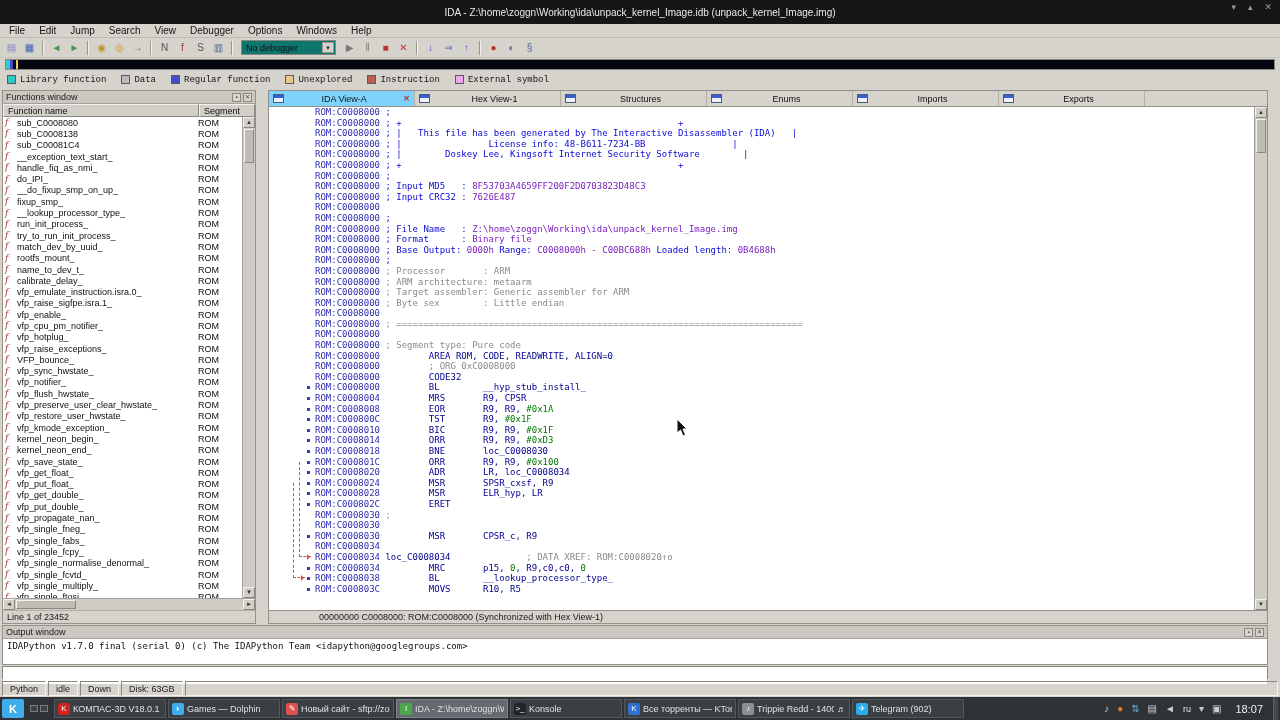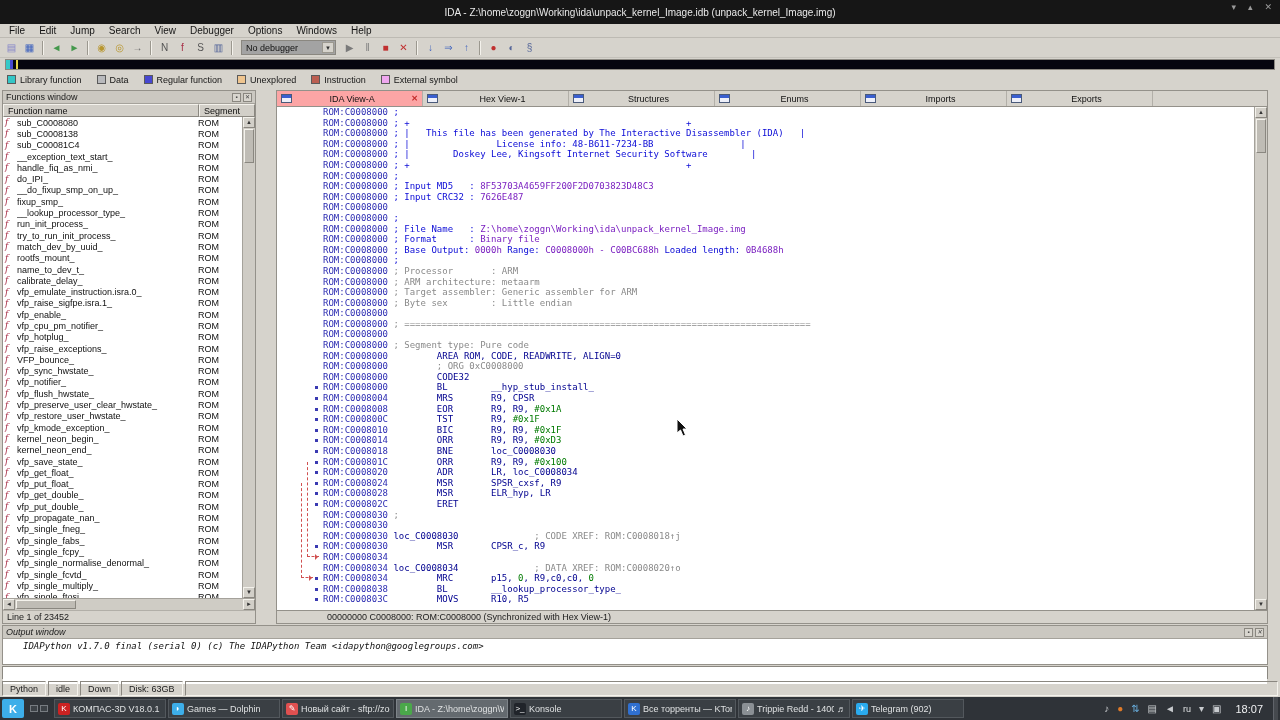--- a/index.html
+++ b/index.html
@@ -9,33 +9,33 @@
 .titlebar{height:24px;background:#161616;color:#e9e9e9;display:flex;align-items:center;justify-content:center;font-size:10px;position:relative;flex:none;}
 .winbtns{position:absolute;right:8px;top:2px;display:flex;gap:12px;color:#9a9a9a;font-size:9px;}
 .winbtns span{cursor:default;}
 
 .menubar{height:14px;background:#d6d3cc;border-bottom:1px solid #bdbab3;display:flex;align-items:center;font-size:10px;padding-left:2px;flex:none;}
 .mitem{padding:0 7px;color:#151515;}
 
 .toolbar{height:20px;display:flex;align-items:center;padding:1px 3px;gap:1px;border-bottom:1px solid #c4c1ba;flex:none;}
 .ticon{width:17px;height:16px;display:flex;align-items:center;justify-content:center;font-size:10px;border:1px solid transparent;}
 .tsep{width:2px;height:14px;border-left:1px solid #9b988f;border-right:1px solid #f4f2ec;margin:0 3px;}
-.tcombo{width:95px;height:15px;background:#a3a3a3;border:1px solid #8a8780;display:flex;align-items:center;font-size:9px;padding-left:4px;position:relative;margin:0 4px;color:#111;}
+.tcombo{width:95px;height:15px;background:#0f766e;border:1px solid #8a8780;display:flex;align-items:center;font-size:9px;padding-left:4px;position:relative;margin:0 4px;color:#111;}
 .tcombo .arrow{position:absolute;right:1px;top:1px;width:12px;height:11px;background:#d6d3cc;border:1px solid #9b988f;font-size:6px;display:flex;align-items:center;justify-content:center;color:#333;}
 
 .navrow{height:13px;padding:1px 5px;flex:none;}
 .navband{height:11px;border:1px solid #8a8780;background:#05050f;position:relative;display:flex;overflow:hidden;}
 .navseg{height:100%;flex:none;}
 .navmarker{position:absolute;top:0;width:2px;height:100%;}
 
 .legend{height:17px;display:flex;align-items:center;padding-left:7px;gap:15px;font-size:9px;flex:none;color:#151515;}
-.lgitem{display:flex;align-items:center;gap:4px;}
+.lgitem{display:flex;align-items:center;gap:4px;font-family:Liberation Mono, monospace;}
 .lgsq{width:9px;height:9px;border:1px solid #5a5a5a;}
 
-.main{flex:1;display:flex;padding:2px 12px 0 2px;gap:20px;min-height:0;}
+.main{flex:1;display:flex;padding:2px 12px 0 2px;gap:12px;min-height:0;}
 .funcpanel{width:254px;background:#d6d3cc;border:1px solid #94918a;display:flex;flex-direction:column;flex:none;}
 .ptitle{height:13px;background:#cbc8c1;border-bottom:1px solid #a5a29b;font-size:9px;display:flex;align-items:center;padding:0 3px;color:#1a1a1a;flex:none;}
 .ptitle .sp{flex:1;}
 .pbtn{width:9px;height:9px;border:1px solid #8a8780;background:#d8d5ce;font-size:6px;line-height:7px;text-align:center;margin-left:2px;color:#444;}
 .fcols{display:flex;height:13px;flex:none;}
 .fcol{background:#d2cfc8;border:1px solid;border-color:#f4f2ec #8a8780 #8a8780 #f4f2ec;font-size:9px;padding:0 4px;display:flex;align-items:center;color:#111;}
 .fcol.c1{width:196px;}
 .fcol.c2{flex:1;}
 .fbody{flex:1;display:flex;min-height:0;}
 .flist{flex:1;background:#fff;overflow:hidden;font-size:9px;}
@@ -48,21 +48,21 @@
 .sthumb{height:34px;background:#bfbcb5;border:1px solid;border-color:#f4f2ec #8a8780 #8a8780 #f4f2ec;margin:1px;flex:none;}
 .sfill{flex:1;}
 .hscroll{height:12px;display:flex;background:#cfccc5;border-top:1px solid #a5a29b;flex:none;}
 .hbtn{width:12px;height:100%;border:1px solid;border-color:#f4f2ec #8a8780 #8a8780 #f4f2ec;background:#d2cfc8;font-size:6px;text-align:center;line-height:9px;color:#333;flex:none;}
 .hthumb{width:60px;background:#bfbcb5;border:1px solid;border-color:#f4f2ec #8a8780 #8a8780 #f4f2ec;margin:1px;flex:none;}
 .fstatus{height:13px;font-size:9px;display:flex;align-items:center;padding-left:4px;border-top:1px solid #b2afa8;background:#d6d3cc;color:#1a1a1a;flex:none;}
 
 .disasmpanel{flex:1;border:1px solid #94918a;display:flex;flex-direction:column;background:#fff;min-width:0;}
 .tabbar{height:16px;background:#d6d3cc;display:flex;border-bottom:1px solid #94918a;flex:none;}
 .tab{width:146px;display:flex;align-items:center;border-right:1px solid #b2afa8;font-size:9px;padding:0 4px;color:#111;flex:none;}
-.tab.active{background:#fca5a5;}
+.tab.active{background:#7dd3fc;}
 .tabicon{width:11px;height:9px;border:1px solid #4a5a7a;background:#eef0fa;margin-right:3px;position:relative;flex:none;}
 .tabicon::before{content:"";position:absolute;left:0;top:0;right:0;height:3px;background:#3a5fd0;}
 .tablabel{flex:1;text-align:center;overflow:hidden;}
 .tabclose{color:#c22a2a;font-size:8px;font-weight:bold;margin-left:2px;}
 .tabfill{flex:1;}
 .dwrap{flex:1;display:flex;min-height:0;}
 .disasm{flex:1;position:relative;overflow:hidden;font-family:"DejaVu Sans Mono",monospace;font-size:9px;background:#fff;}
 .dl{height:10.6px;display:flex;white-space:pre;line-height:10.6px;}
 .gut{width:46px;position:relative;flex:none;}
 .gut.dot::after{content:"";position:absolute;right:5px;top:4px;width:3px;height:3px;background:#3a3ab2;}
@@ -70,22 +70,22 @@
 .a{color:#2d2db2;}
 .c{color:#0a0ad6;}
 .v{color:#7a1fc0;}
 .g{color:#8a8a8a;}
 .m{color:#00008f;}
 .n{color:#007a00;}
 .branch{position:absolute;border-left:1px dashed #d05050;border-bottom:1px dashed #d05050;width:12px;}
 .branch::after{content:"";position:absolute;right:-2px;bottom:-4px;border:3px solid transparent;border-left-color:#d05050;}
 .dstatus{height:13px;background:#d6d3cc;border-top:1px solid #94918a;font-size:9px;display:flex;align-items:center;padding-left:50px;color:#1a1a1a;flex:none;}
 
-.outputwin{margin:1px 12px 0 2px;border:1px solid #94918a;height:40px;display:flex;flex-direction:column;background:#fff;flex:none;font-style:italic;}
-.outtext{flex:1;font-size:9px;padding:2px 20px;font-family:"DejaVu Sans Mono",monospace;color:#101010;overflow:hidden;}
+.outputwin{margin:1px 12px 0 2px;border:1px solid #94918a;height:40px;display:flex;flex-direction:column;background:#fff;flex:none;}
+.outtext{flex:1;font-size:9px;padding:2px 4px;font-family:"DejaVu Sans Mono",monospace;color:#101010;overflow:hidden;}
 .cmdline{margin:1px 12px 1px 2px;height:13px;border:1px solid #8a8780;background:#fff;flex:none;}
 .cmdline input{width:100%;height:100%;border:none;outline:none;font-size:9px;font-family:"DejaVu Sans Mono",monospace;background:#fff;}
 
 .statusbar{height:17px;display:flex;gap:2px;padding:1px 2px;font-size:9px;flex:none;align-items:stretch;color:#1a1a1a;}
 .scell{border:1px solid;border-color:#8a8780 #f4f2ec #f4f2ec #8a8780;padding:0 7px;display:flex;align-items:center;}
 .sbfill{flex:1;border:1px solid;border-color:#8a8780 #f4f2ec #f4f2ec #8a8780;}
 
 .taskbar{height:23px;background:#2f3338;display:flex;align-items:center;gap:3px;padding:0 2px;color:#dfe1e2;font-size:9px;flex:none;}
 .launcher{width:22px;height:19px;display:flex;align-items:center;justify-content:center;border-radius:2px;font-weight:bold;color:#fff;font-size:11px;flex:none;}
 .pager{display:flex;gap:2px;margin:0 3px;flex:none;}
@@ -510,21 +510,20 @@
             <div class="dl"><span class="gut dot"></span><span class="dtext"><span class="a">ROM:C0008010</span><span class="m">         BIC       R9, R9, </span><span class="n">#0x1F</span></span></div>
             <div class="dl"><span class="gut dot"></span><span class="dtext"><span class="a">ROM:C0008014</span><span class="m">         ORR       R9, R9, </span><span class="n">#0xD3</span></span></div>
             <div class="dl"><span class="gut dot"></span><span class="dtext"><span class="a">ROM:C0008018</span><span class="m">         BNE       loc_C0008030</span></span></div>
             <div class="dl"><span class="gut dot"></span><span class="dtext"><span class="a">ROM:C000801C</span><span class="m">         ORR       R9, R9, </span><span class="n">#0x100</span></span></div>
             <div class="dl"><span class="gut dot"></span><span class="dtext"><span class="a">ROM:C0008020</span><span class="m">         ADR       LR, loc_C0008034</span></span></div>
             <div class="dl"><span class="gut dot"></span><span class="dtext"><span class="a">ROM:C0008024</span><span class="m">         MSR       SPSR_cxsf, R9</span></span></div>
             <div class="dl"><span class="gut dot"></span><span class="dtext"><span class="a">ROM:C0008028</span><span class="m">         MSR       ELR_hyp, LR</span></span></div>
             <div class="dl"><span class="gut dot"></span><span class="dtext"><span class="a">ROM:C000802C</span><span class="m">         ERET</span></span></div>
             <div class="dl"><span class="gut"></span><span class="dtext"><span class="a">ROM:C0008030</span><span class="g"> ;</span></span></div>
             <div class="dl"><span class="gut"></span><span class="dtext"><span class="a">ROM:C0008030</span></span></div>
-            <div class="dl"><span class="gut"></span><span class="dtext"><span class="a">ROM:C0008030</span><span class="m"> loc_C0008030</span><span class="m">              </span><span class="g">; CODE XREF: ROM:C0008018↑j</span></span></div>
             <div class="dl"><span class="gut dot"></span><span class="dtext"><span class="a">ROM:C0008030</span><span class="m">         MSR       CPSR_c, R9</span></span></div>
             <div class="dl"><span class="gut"></span><span class="dtext"><span class="a">ROM:C0008034</span></span></div>
             <div class="dl"><span class="gut"></span><span class="dtext"><span class="a">ROM:C0008034</span><span class="m"> loc_C0008034</span><span class="m">              </span><span class="g">; DATA XREF: ROM:C0008020↑o</span></span></div>
             <div class="dl"><span class="gut dot"></span><span class="dtext"><span class="a">ROM:C0008034</span><span class="m">         MRC       p15, </span><span class="n">0</span><span class="m">, R9,c0,c0, </span><span class="n">0</span></span></div>
             <div class="dl"><span class="gut dot"></span><span class="dtext"><span class="a">ROM:C0008038</span><span class="m">         BL        __lookup_processor_type_</span></span></div>
             <div class="dl"><span class="gut dot"></span><span class="dtext"><span class="a">ROM:C000803C</span><span class="m">         MOVS      R10, R5</span></span></div>
             <div class="branch" style="left: 30px; top: 354.8px; height: 95.4px;"></div>
             <div class="branch" style="left: 24px; top: 376px; height: 95.4px;"></div>
           </div>
         <div class="vscroll">

